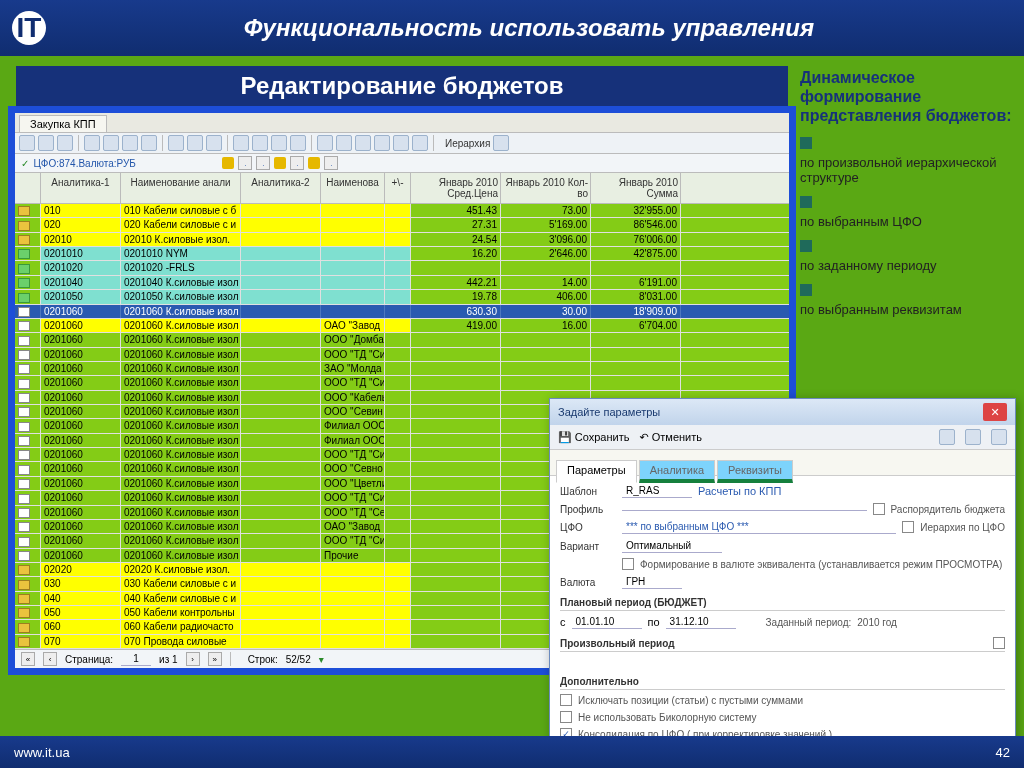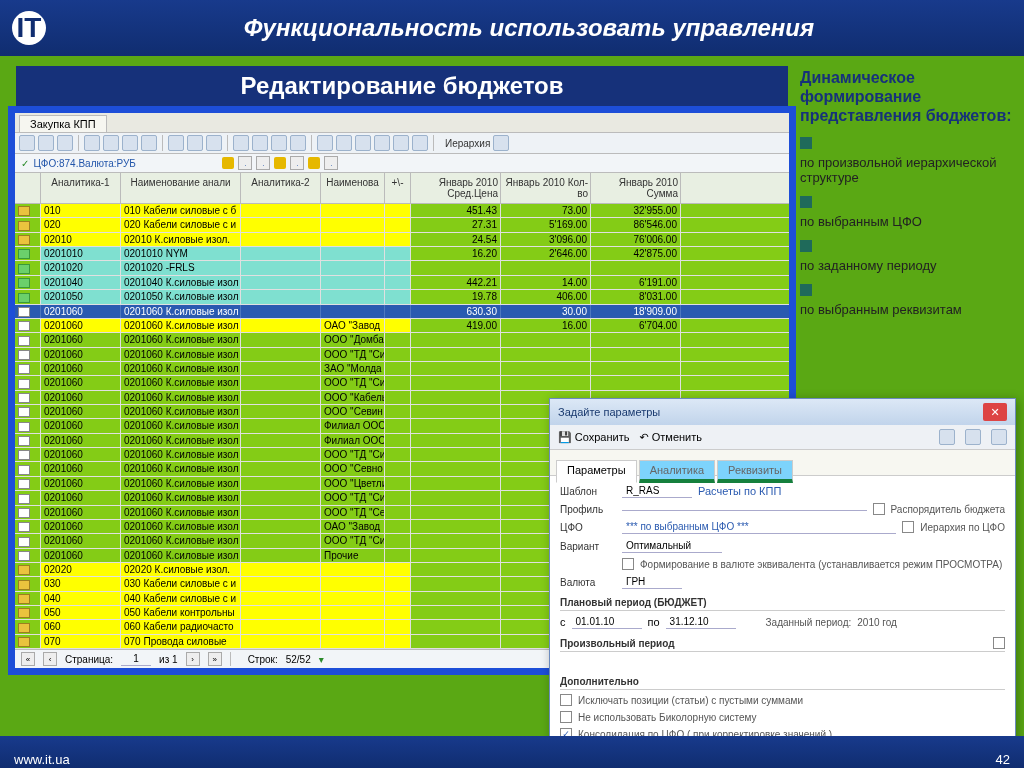--- a/index.html
+++ b/index.html
@@ -41,21 +41,21 @@
 .row-sel .gr-cell { border-right-color: #4d78bf; }
 .tree-icon { display: inline-block; width: 12px; height: 10px; background: #eac33e; border: 1px solid #9c7f20; margin-right: 3px; vertical-align: middle; }
 .tree-icon.green { background: #6bd06b; border-color: #3a9a3a; }
 .tree-icon.doc { background: #fff; border-color: #888; }
 .status-bar { border-top: 1px solid #bbb; background: #f2f5f8; padding: 2px 6px; display: flex; align-items: center; gap: 8px; font-size: 10px; }
 .nav-btn { width: 14px; height: 14px; border: 1px solid #aaa; background: #eee; display: inline-flex; align-items: center; justify-content: center; font-size: 8px; }
 .sidebar { width: 220px; padding: 6px 4px; }
 .side-title { color: #16317a; font-weight: 700; font-size: 16px; margin-bottom: 8px; line-height: 1.2; }
 .side-item { display: flex; align-items: flex-start; gap: 6px; margin-bottom: 8px; font-size: 13px; color: #222; flex-direction: column; }
 .sq { width: 12px; height: 12px; background: #1f6a5a; margin-top: 3px; }
-.footer { position: absolute; bottom: 0; left: 0; right: 0; height: 30px; background: linear-gradient(#183a8c,#102d70); color: #fff; display: flex; justify-content: space-between; padding: 16px 14px; font-size: 13px; gap: 32px; }
+.footer { position: absolute; bottom: 0; left: 0; right: 0; height: 30px; background: linear-gradient(#183a8c,#102d70); color: #fff; display: flex; align-items: center; justify-content: space-between; padding: 16px 14px; font-size: 13px; gap: 32px; }
 .dialog { position: absolute; left: 549px; top: 398px; width: 467px; background: #f2f2f2; border: 1px solid #6b8abf; box-shadow: 2px 2px 10px rgba(0,0,0,.3); font-size: 11px; }
 .dlg-title { background: linear-gradient(#dce8f6,#c1d4eb); padding: 4px 8px; display: flex; justify-content: space-between; align-items: center; color: #1a3a6f; }
 .dlg-close { width: 24px; height: 18px; background: #d44; color: #fff; text-align: center; border-radius: 2px; font-size: 11px; line-height: 18px; }
 .dlg-toolbar { background: #eef1f5; border-bottom: 1px solid #ccc; padding: 4px 8px; display: flex; align-items: center; gap: 10px; }
 .dlg-tabs { display: flex; gap: 2px; padding: 2px 6px 0; background: #f7f7f1; border-bottom: 1px solid #ccc; }
 .dlg-tab { background: #fff; border: 1px solid #ccc; border-bottom: 1px solid #fff; padding: 3px 10px; font-size: 11px; position: relative; top: 8px; }
 .dlg-tab.inactive { background: #7dd3fc; border-bottom: 4px solid #15803d; color: #666; }
 .dlg-body { background: #fff; padding: 8px 10px; }
 .dlg-row { display: flex; align-items: center; margin-bottom: 5px; gap: 6px; }
 .dlg-label { width: 56px; color: #333; font-size: 10px; }

